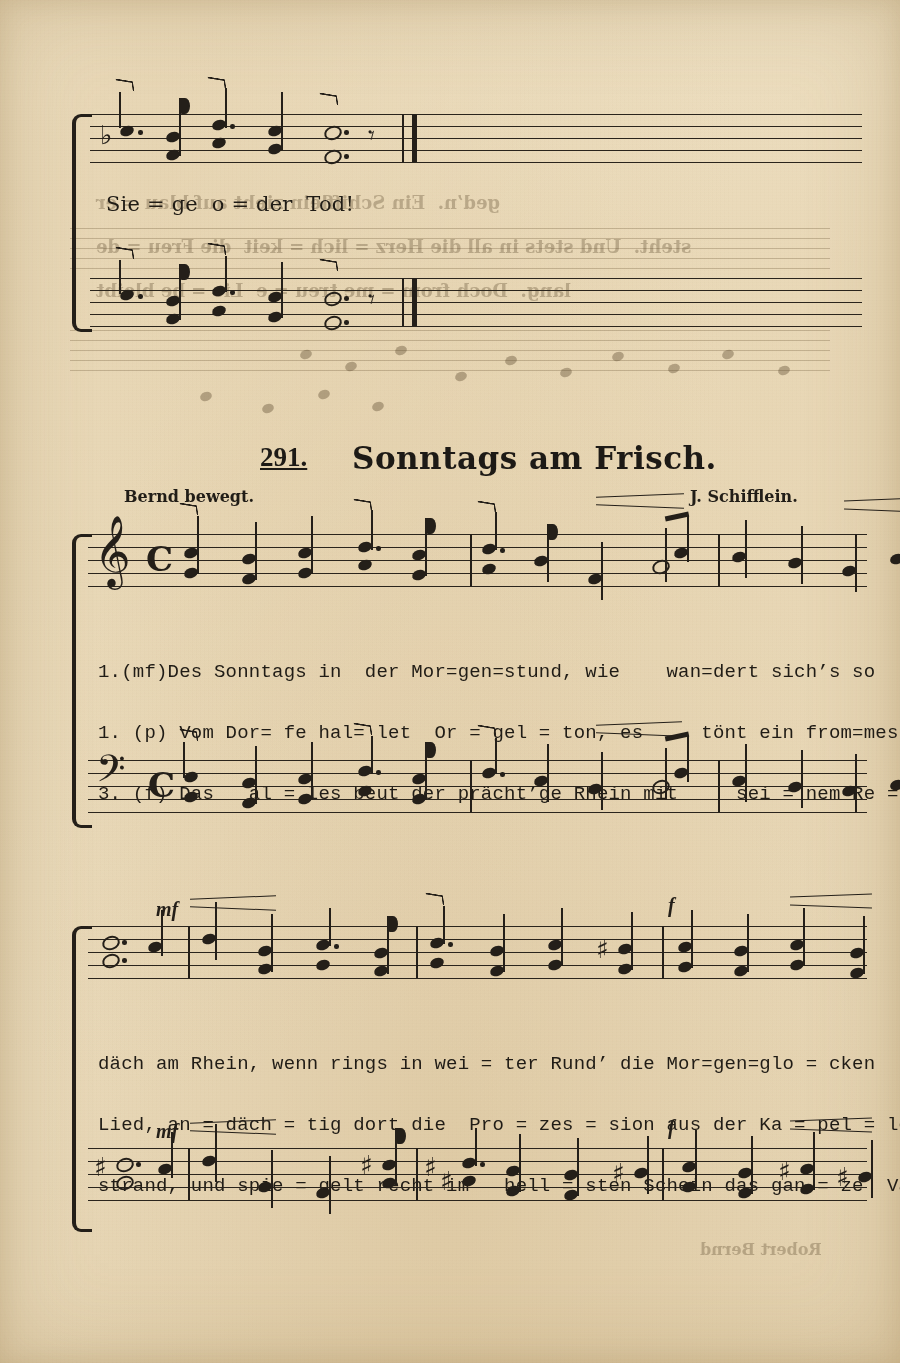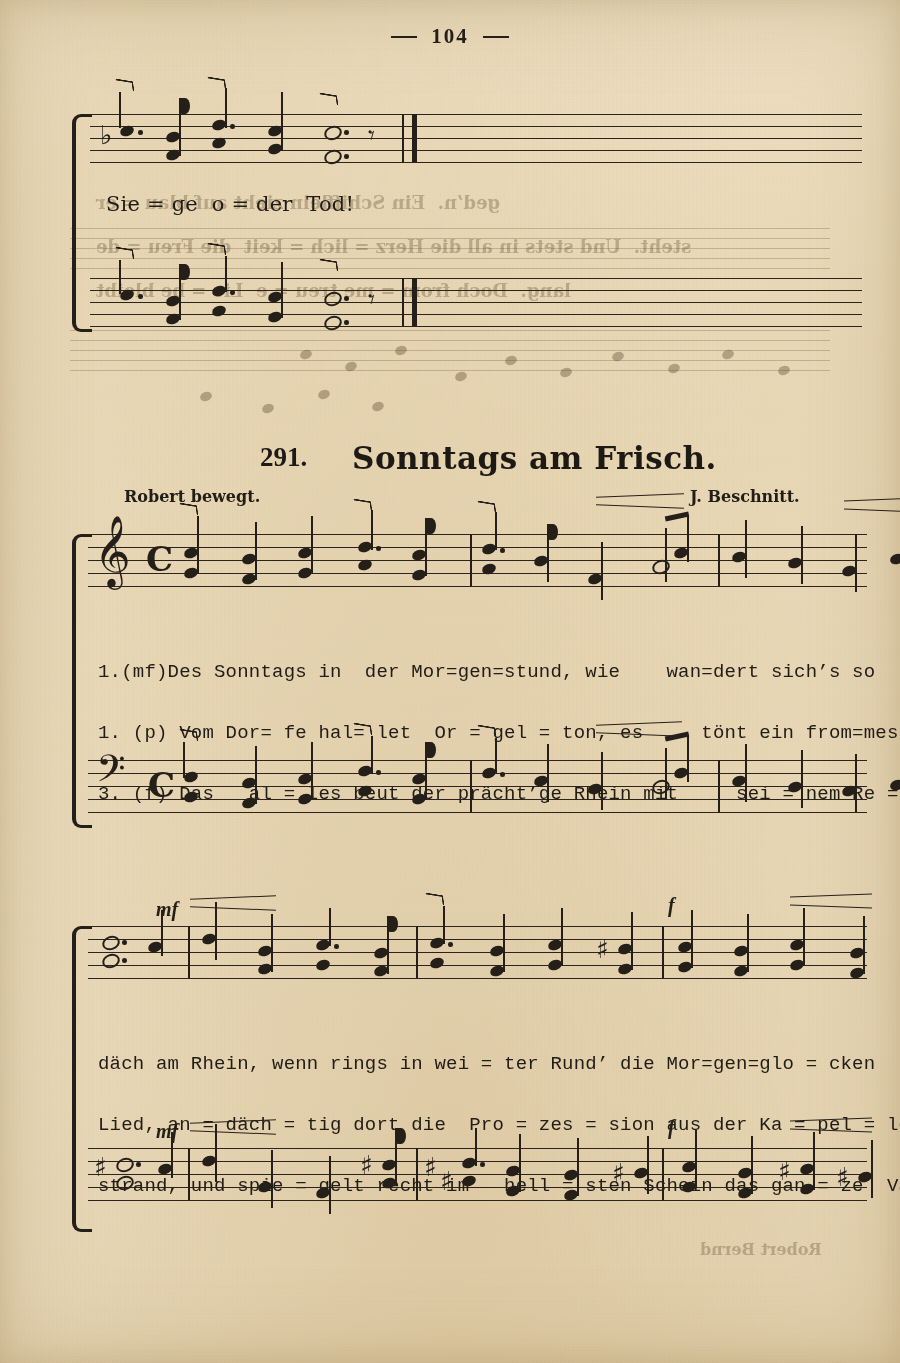--- a/index.html
+++ b/index.html
@@ -261,23 +261,20 @@
     transform: rotate(-20deg);
     pointer-events: none;
   }
 </style>
 </head>
 <body>
 
 <div class="page">
   <div class="grain"></div>
 
-  <div class="page-header">
-    <span class="dash"></span><span class="page-number">104</span><span class="dash"></span>
-  </div>
 
   <div class="bleed-staff" style="left:70px; top:228px; width:760px; height:40px;">
     <div class="line" style="top:0px;"></div>
     <div class="line" style="top:10px;"></div>
     <div class="line" style="top:20px;"></div>
     <div class="line" style="top:30px;"></div>
     <div class="line" style="top:40px;"></div>
   </div>
   <div class="bleed-staff" style="left:70px; top:330px; width:760px; height:40px;">
     <div class="line" style="top:0px;"></div>
@@ -384,24 +381,24 @@
     <div class="dot" style="left:272px; top:186px;"></div>
     <div class="accent" style="left:248px; top:150px;"></div>
     <div class="note hollow" style="left:252px; top:206px;"></div>
     <div class="dot" style="left:272px; top:210px;"></div>
     <div class="rest-eighth" style="left:296px; top:174px;">𝄾</div>
 
     <div class="barline thin" style="left:330px; top:168px; height:48px;"></div>
     <div class="barline thick" style="left:340px; top:168px; height:48px;"></div>
   </div>
 
-  <div class="song-number" style="left:260px; top:442px;">291.</div>
+  <div class="song-number" style="left:260px; top:442px;text-decoration:underline;">291.</div>
   <div class="song-title" style="left:352px; top:440px;">Sonntags am Frisch.</div>
-  <div class="tempo-mark" style="left:124px; top:487px;">Robert bewegt.</div>
-  <div class="composer" style="left:690px; top:487px;">J. Beschnitt.</div>
+  <div class="tempo-mark" style="left:124px; top:487px;">Bernd bewegt.</div>
+  <div class="composer" style="left:690px; top:487px;">J. Schifflein.</div>
 
   <div class="system" style="left:72px; top:528px; width:795px; height:300px;">
 
     <div class="brace" style="left:0px; top:6px; height:288px;"></div>
 
     <div class="staff" style="left:16px; top:6px; width:779px;">
       <div class="line" style="top:0px;"></div>
       <div class="line" style="top:13px;"></div>
       <div class="line" style="top:26px;"></div>
       <div class="line" style="top:39px;"></div>

